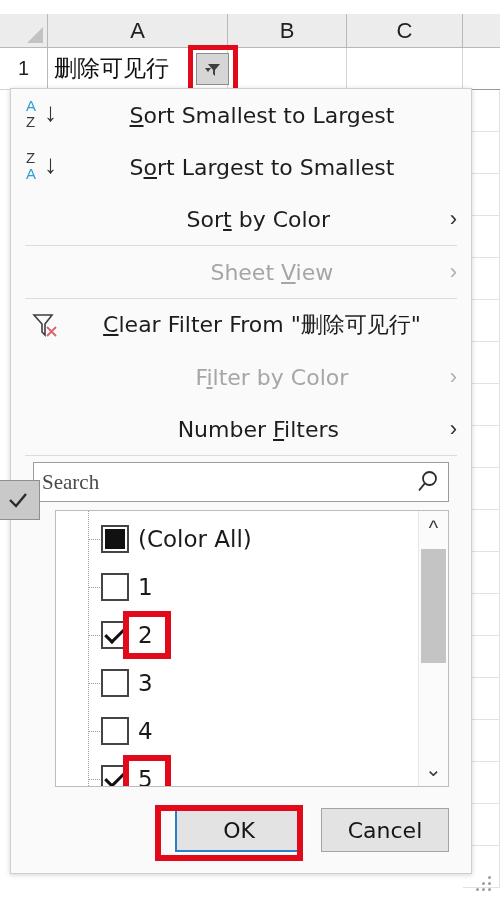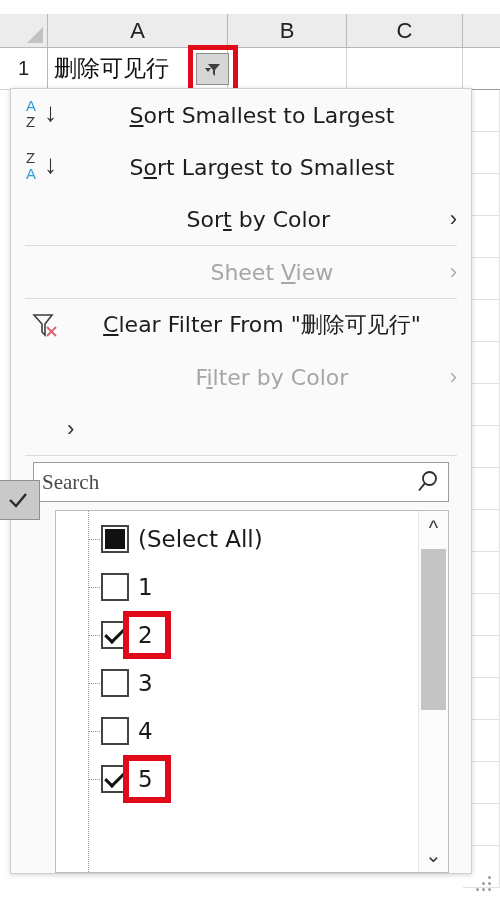--- a/index.html
+++ b/index.html
@@ -305,20 +305,21 @@
     </div>
 
     <div class="menu-item disabled">
       <span class="menu-icon"></span>
       <span class="menu-label">F<u>i</u>lter by Color</span>
       <span class="chev">›</span>
     </div>
 
     <div class="menu-item">
       <span class="menu-icon"></span>
+      <span class="menu-label">Number <u>F</u>ilters</span>
       <span class="chev">›</span>
     </div>
 
     <div class="sep"></div>
 
     <div class="search-wrap">
       <div class="search-box">
         <input type="text" placeholder="Search" style="">
         <span class="mag">
           <svg width="26" height="26" viewBox="0 0 26 26">
@@ -330,21 +331,21 @@
     </div>
 
     <div class="list-row">
       <div class="listbox">
         <div class="items">
           <div class="tree"></div>
           <div id="items-host">
               <div class="item">
                 <span class="tree-stub"></span>
                 <span class="cb partial"></span>
-                <span class="item-label">(Select All)</span>
+                <span class="item-label">(Color All)</span>
               </div>
               <div class="item">
                 <span class="tree-stub"></span>
                 <span class="cb"></span>
                 <span class="item-label">1</span>
               </div>
               <div class="item">
                 <span class="tree-stub"></span>
                 <span class="cb checked"></span>
                 <span class="item-label">2</span>
@@ -371,20 +372,25 @@
         <div class="vscroll">
           <div class="sb-arrow">^</div>
           <div class="sb-track">
             <div class="sb-thumb"></div>
           </div>
           <div class="sb-arrow">⌄</div>
         </div>
       </div>
     </div>
 
+    <div class="footer">
+      <div class="btn primary">OK</div>
+      <div class="btn">Cancel</div>
+      <div class="hl-ok"></div>
+    </div>
   </div>
 
   <div class="check-btn">
     <svg width="24" height="24" viewBox="0 0 24 24">
       <path d="M4 12 L10 18 L20 6" fill="none" stroke="#2b2b2b" stroke-width="2.4"></path>
     </svg>
   </div>
 
   <div class="grip">
     <i style="left:0;top:10px"></i>

